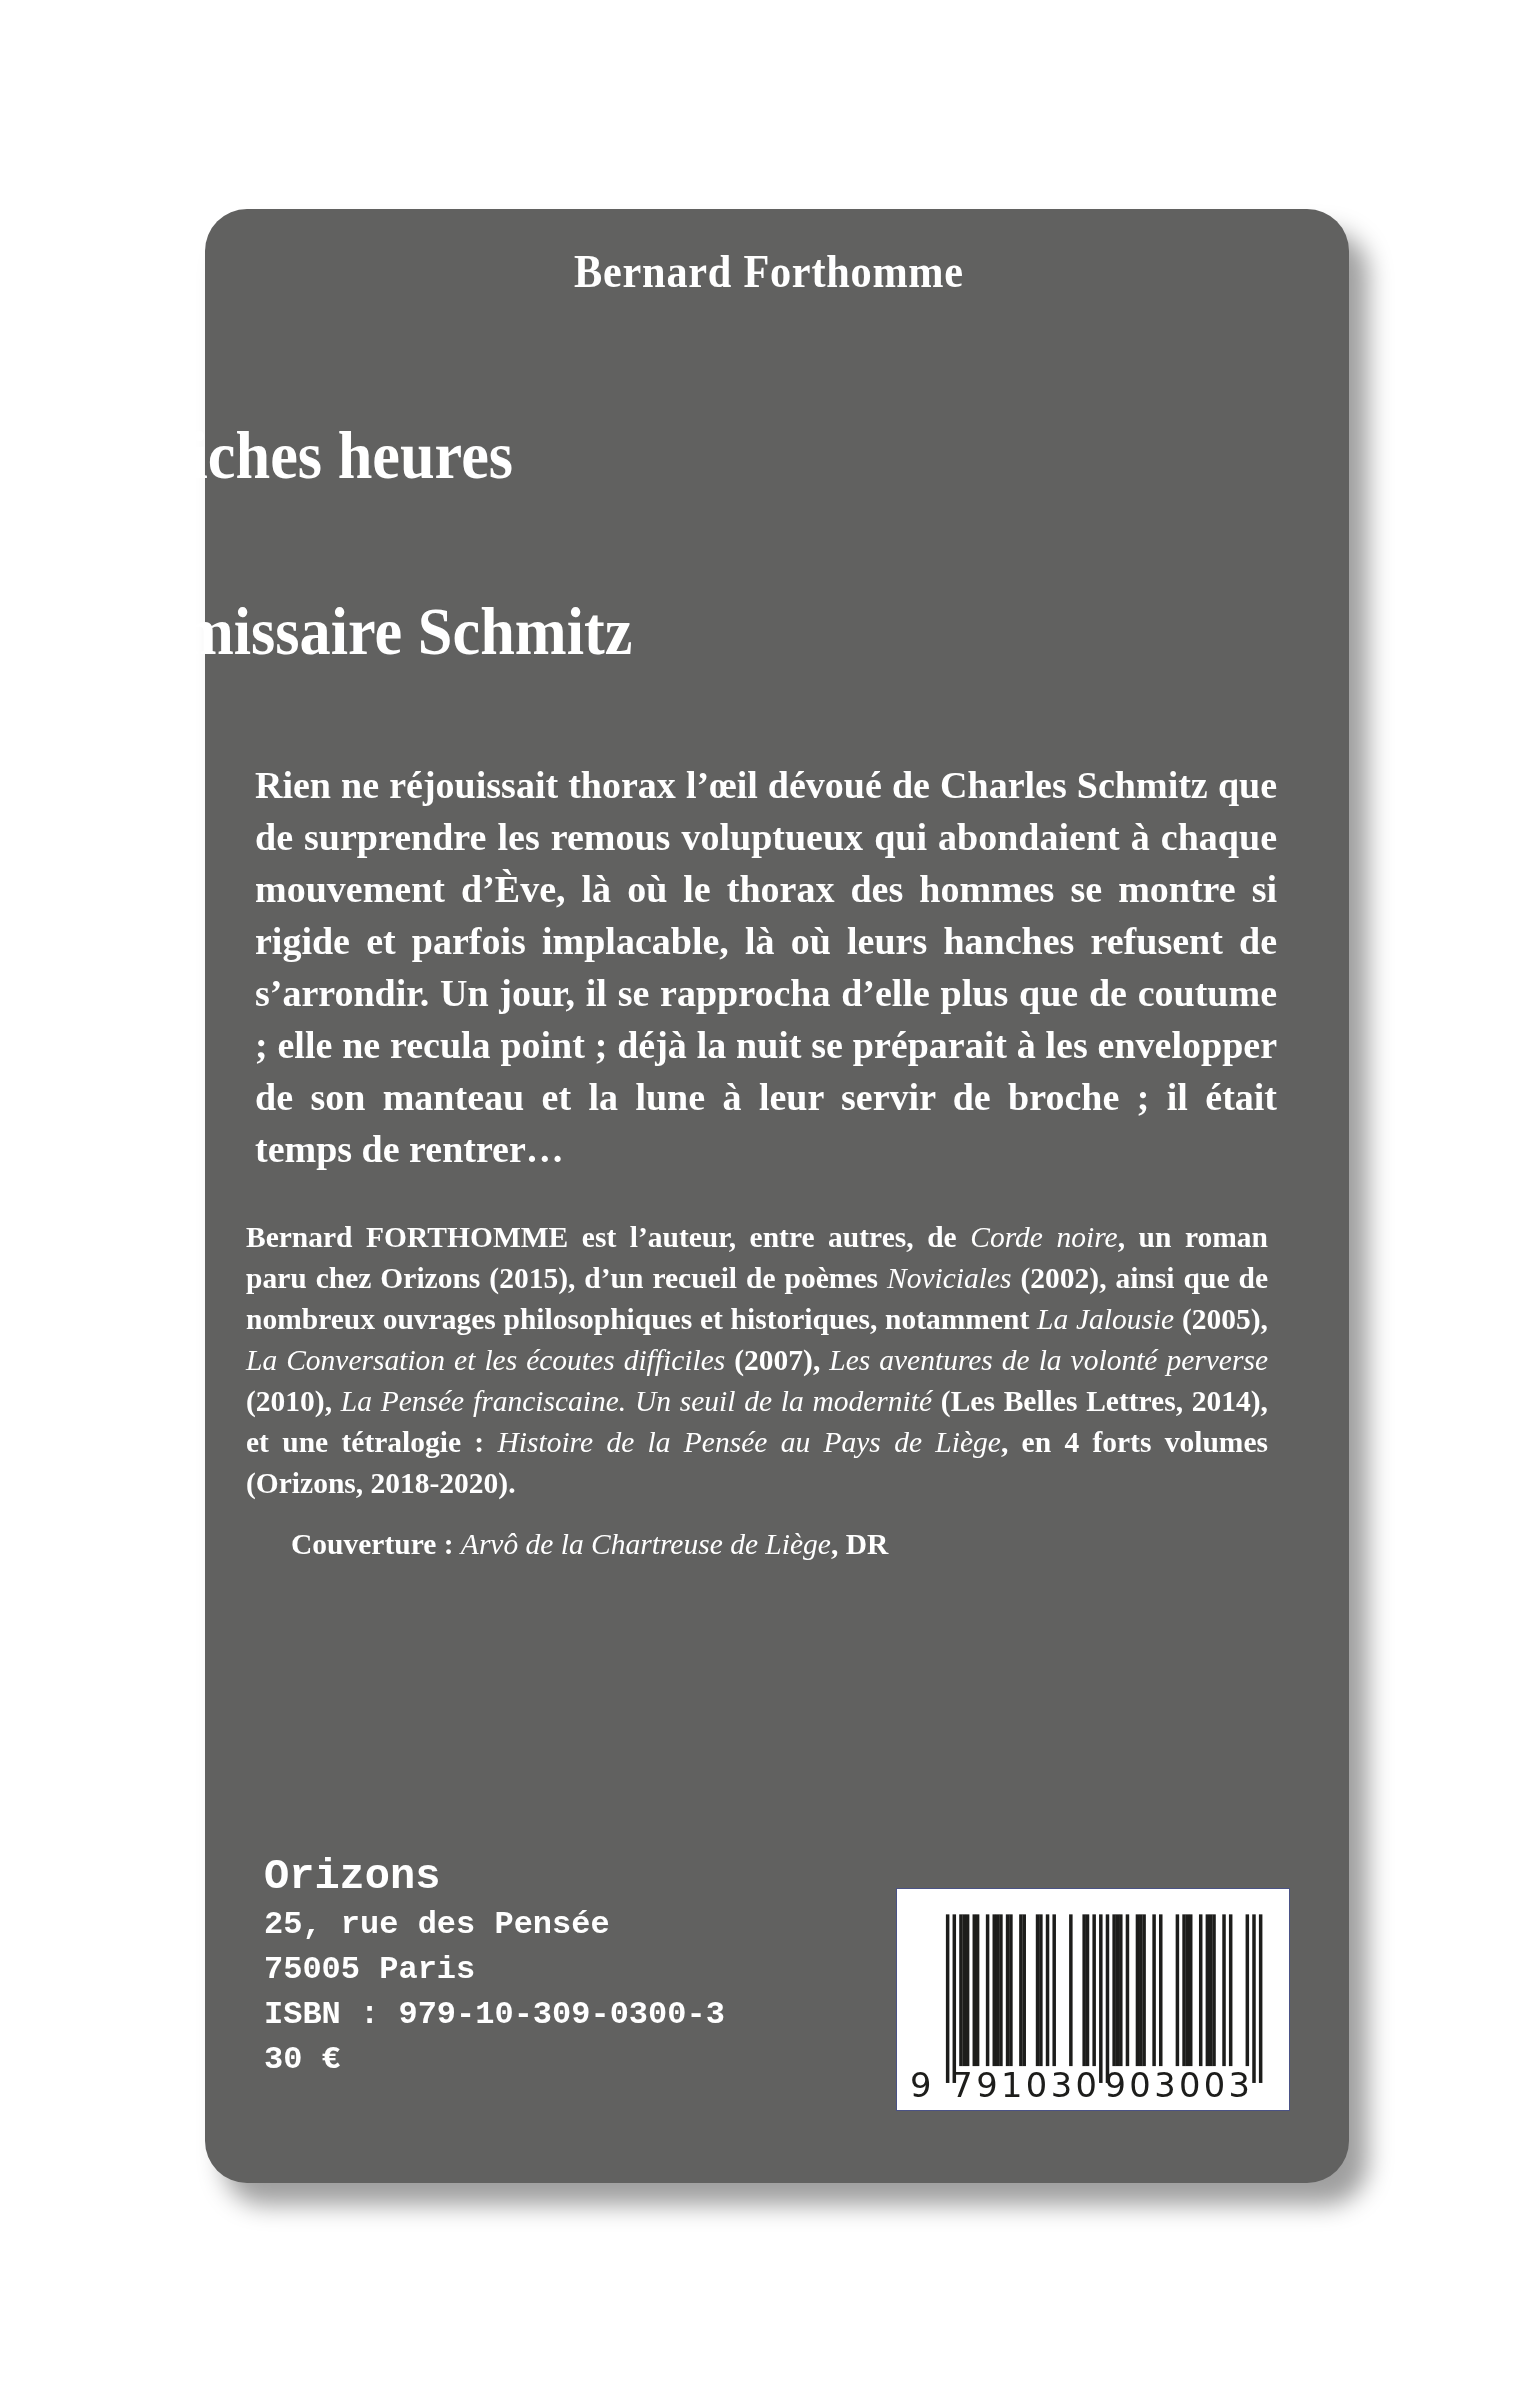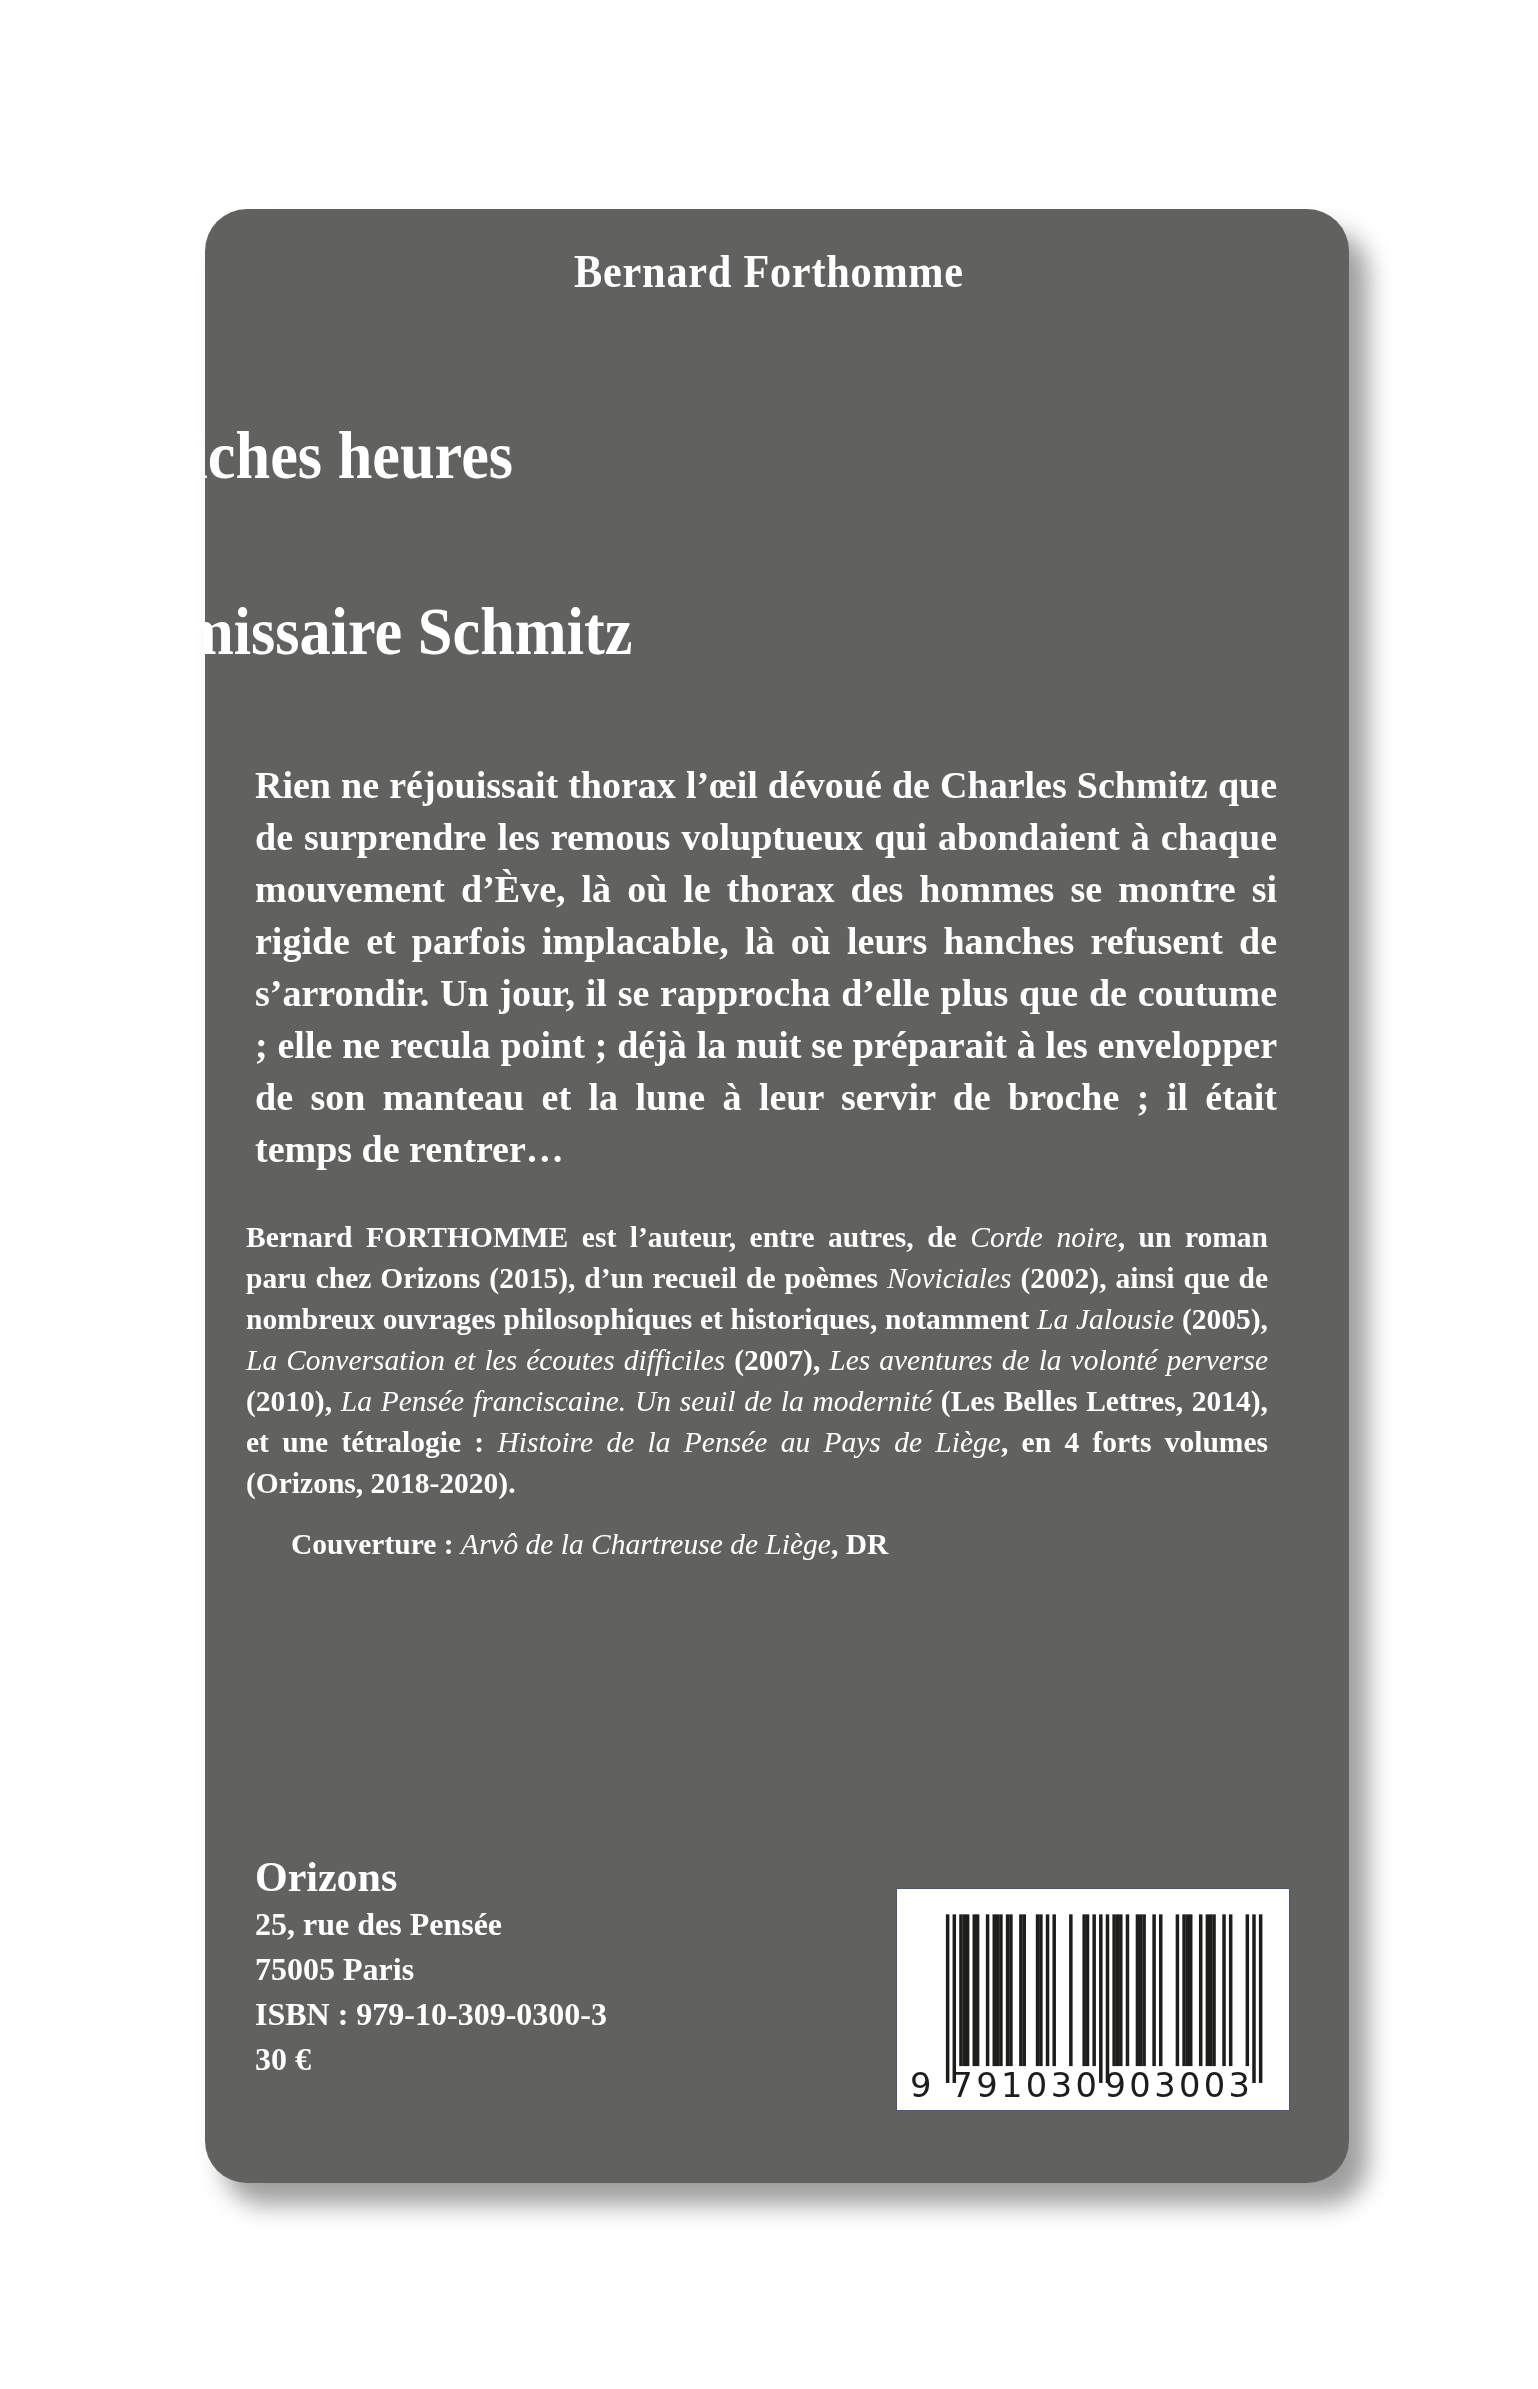--- a/index.html
+++ b/index.html
@@ -31,21 +31,21 @@
     position:absolute; left:246px; width:1022px; top:1217px;
     font-weight:bold; font-size:29.5px; line-height:41px;
     text-align:justify; text-align-last:left;
   }
   .bio i, .cover-credit i { font-weight:normal; font-style:italic; }
   .cover-credit {
     position:absolute; left:255px; top:1524px;
     font-weight:bold; font-size:29.5px; line-height:40px;margin-left:36px;
   }
   .publisher {
-    position:absolute; left:255px; top:1853px;
+    position:absolute; left:264px; top:1853px;font-family:Liberation Mono, monospace;
   }
   .publisher .name { font-weight:bold; font-size:42px; line-height:49px; }
   .publisher .line { font-weight:bold; font-size:32px; line-height:45px; }
   .barcode-box {
     position:absolute; left:896px; top:1888px; width:392px; height:221px;
     background:#ffffff; border:1.7px solid #4a5286; box-sizing:content-box;
   }
   .barcode-svg { position:absolute; left:0; top:0; }
 </style>
 </head>

